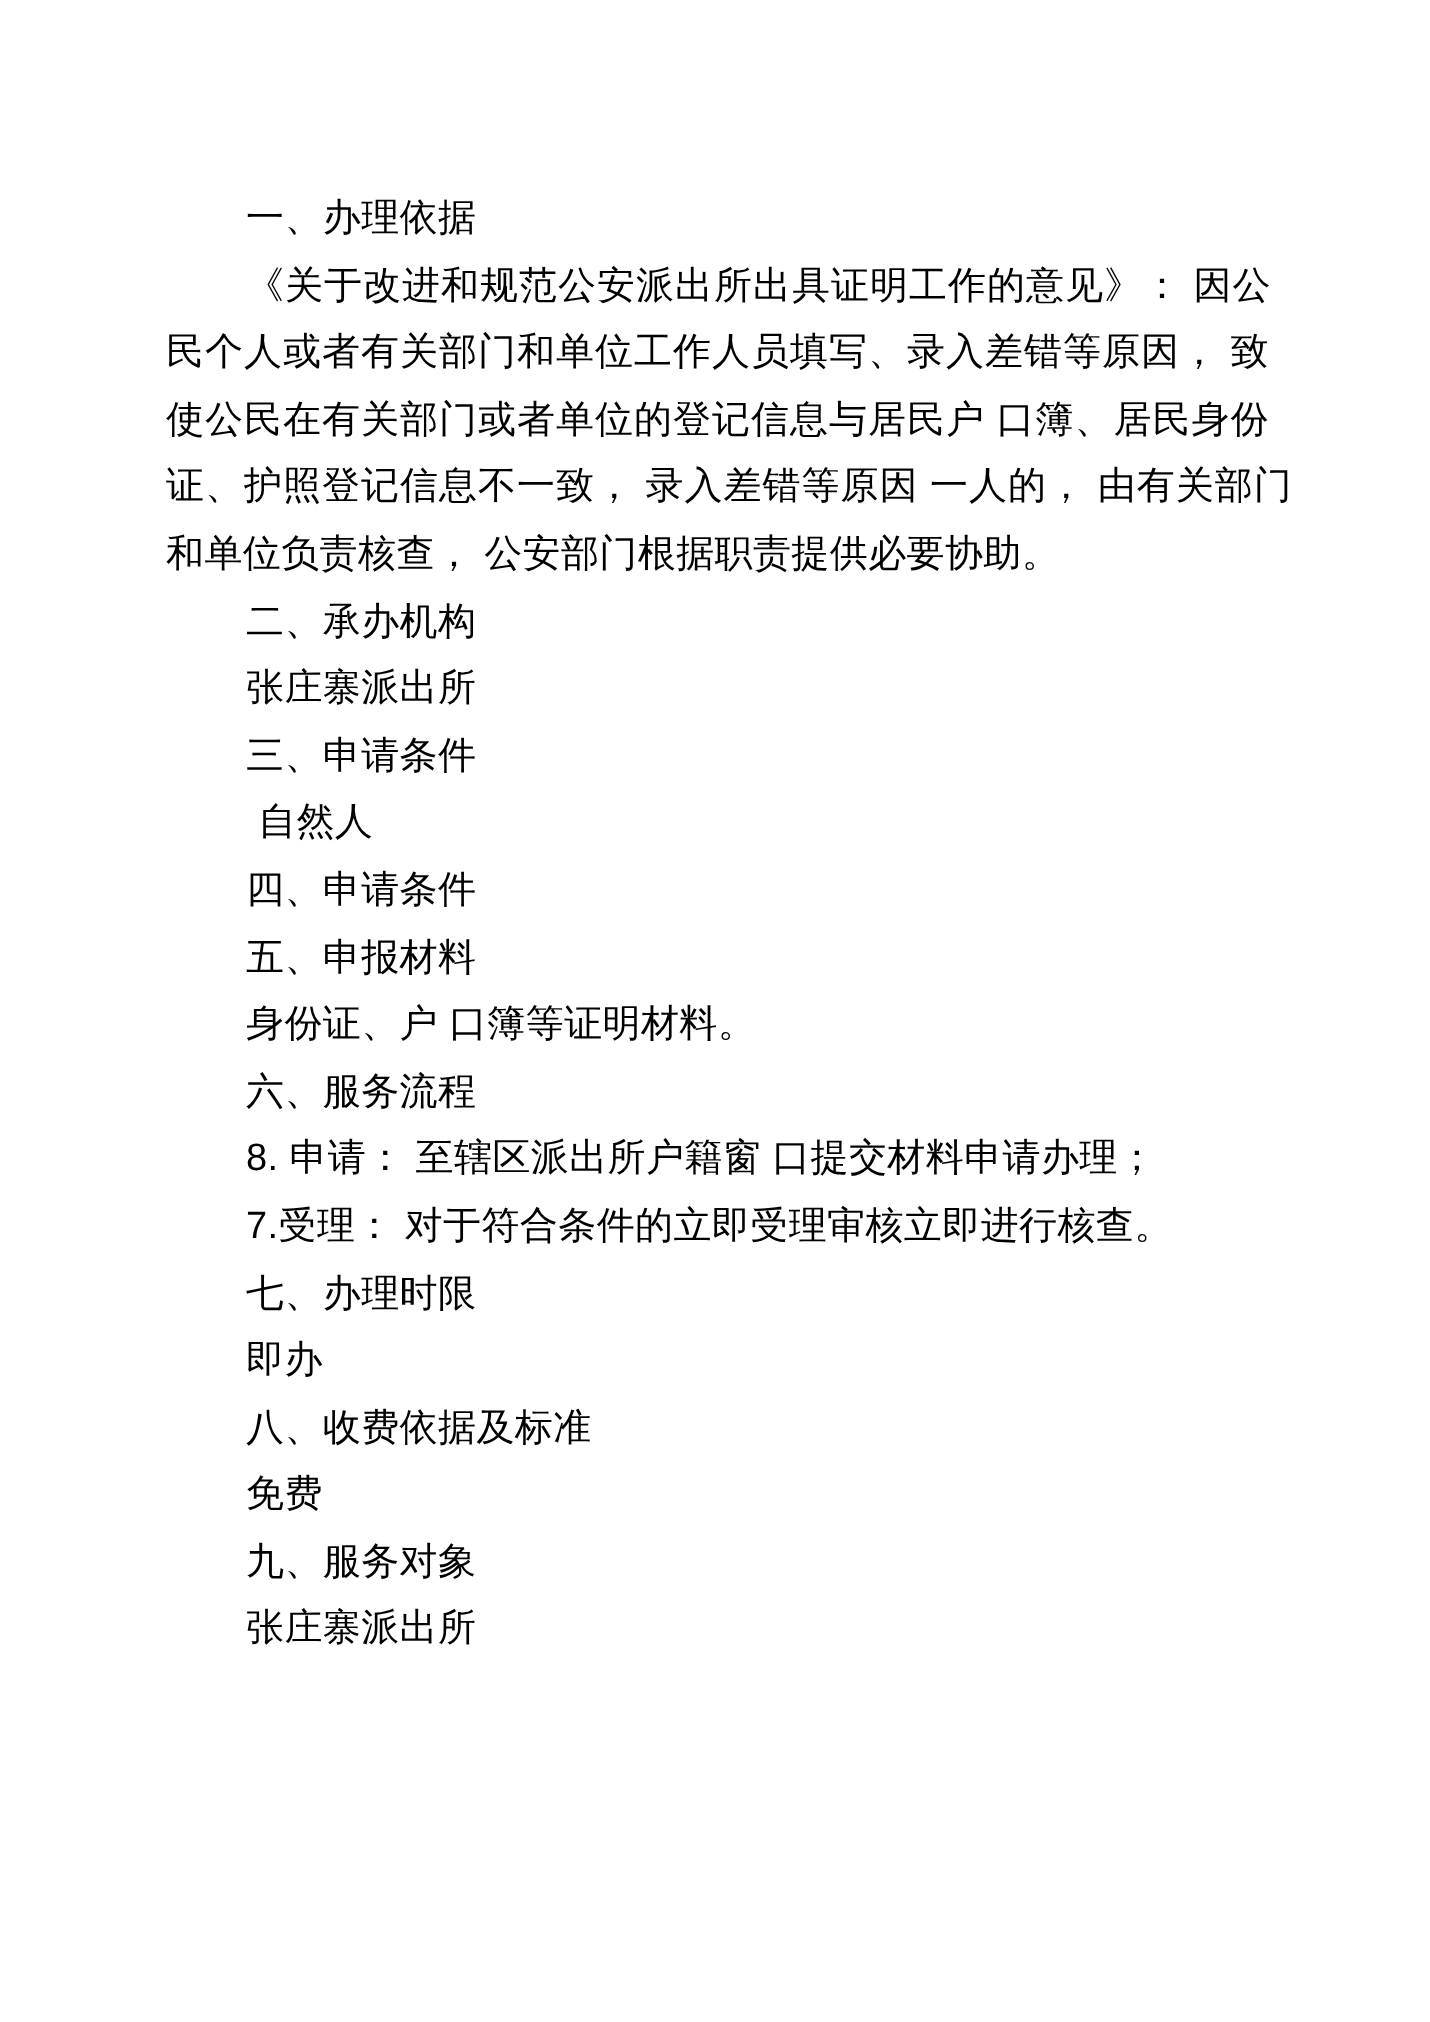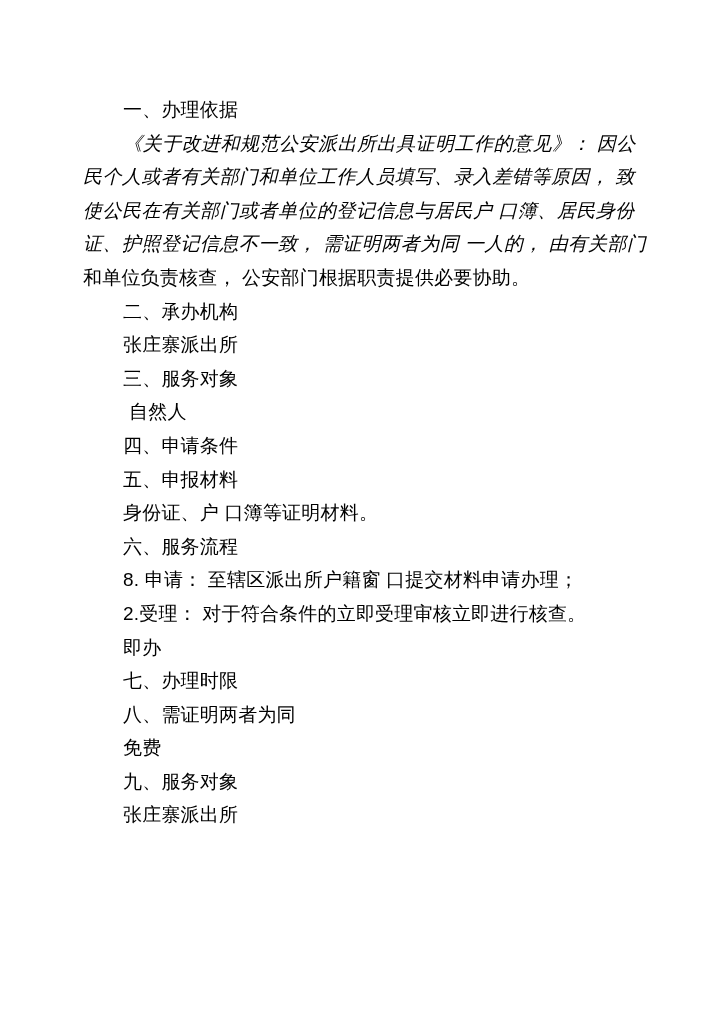--- a/index.html
+++ b/index.html
@@ -24,43 +24,43 @@
   .line {
     font-size: 19px;
     height: 33.6px;
     line-height: 33.6px;
     color: #000000;
     white-space: pre;
     letter-spacing: 0.2px;
   }
   .line.indent { padding-left: 40px; }
   .line.indent-x { padding-left: 46px; }
-  .line.j { letter-spacing: 0.5px; font-style: italic; }
+  .line.j { letter-spacing: 0.5px; }
 </style>
 </head>
 <body>
 
 <div class="page" style="background: rgb(255, 255, 255);">
   <div class="doc-body" id="doc-lines" style="color: rgb(0, 0, 0);">
       <div class="line indent">一、办理依据</div>
       <div class="line indent j">《关于改进和规范公安派出所出具证明工作的意见》： 因公</div>
       <div class="line j">民个人或者有关部门和单位工作人员填写、录入差错等原因， 致</div>
       <div class="line j">使公民在有关部门或者单位的登记信息与居民户 口簿、居民身份</div>
-      <div class="line j">证、护照登记信息不一致， 需证明两者为同 一人的， 由有关部门</div>
+      <div class="line j">证、护照登记信息不一致， 录入差错等原因 一人的， 由有关部门</div>
       <div class="line">和单位负责核查， 公安部门根据职责提供必要协助。</div>
       <div class="line indent">二、承办机构</div>
       <div class="line indent">张庄寨派出所</div>
-      <div class="line indent">三、服务对象</div>
+      <div class="line indent">三、申请条件</div>
       <div class="line indent-x">自然人</div>
       <div class="line indent">四、申请条件</div>
       <div class="line indent">五、申报材料</div>
       <div class="line indent">身份证、户 口簿等证明材料。</div>
       <div class="line indent">六、服务流程</div>
       <div class="line indent">8. 申请： 至辖区派出所户籍窗 口提交材料申请办理；</div>
-      <div class="line indent">2.受理： 对于符合条件的立即受理审核立即进行核查。</div>
+      <div class="line indent">7.受理： 对于符合条件的立即受理审核立即进行核查。</div>
+      <div class="line indent">七、办理时限</div>
       <div class="line indent">即办</div>
-      <div class="line indent">七、办理时限</div>
-      <div class="line indent">八、需证明两者为同</div>
+      <div class="line indent">八、收费依据及标准</div>
       <div class="line indent">免费</div>
       <div class="line indent">九、服务对象</div>
       <div class="line indent">张庄寨派出所</div>
     </div>
 </div>
 
 </body></html>

